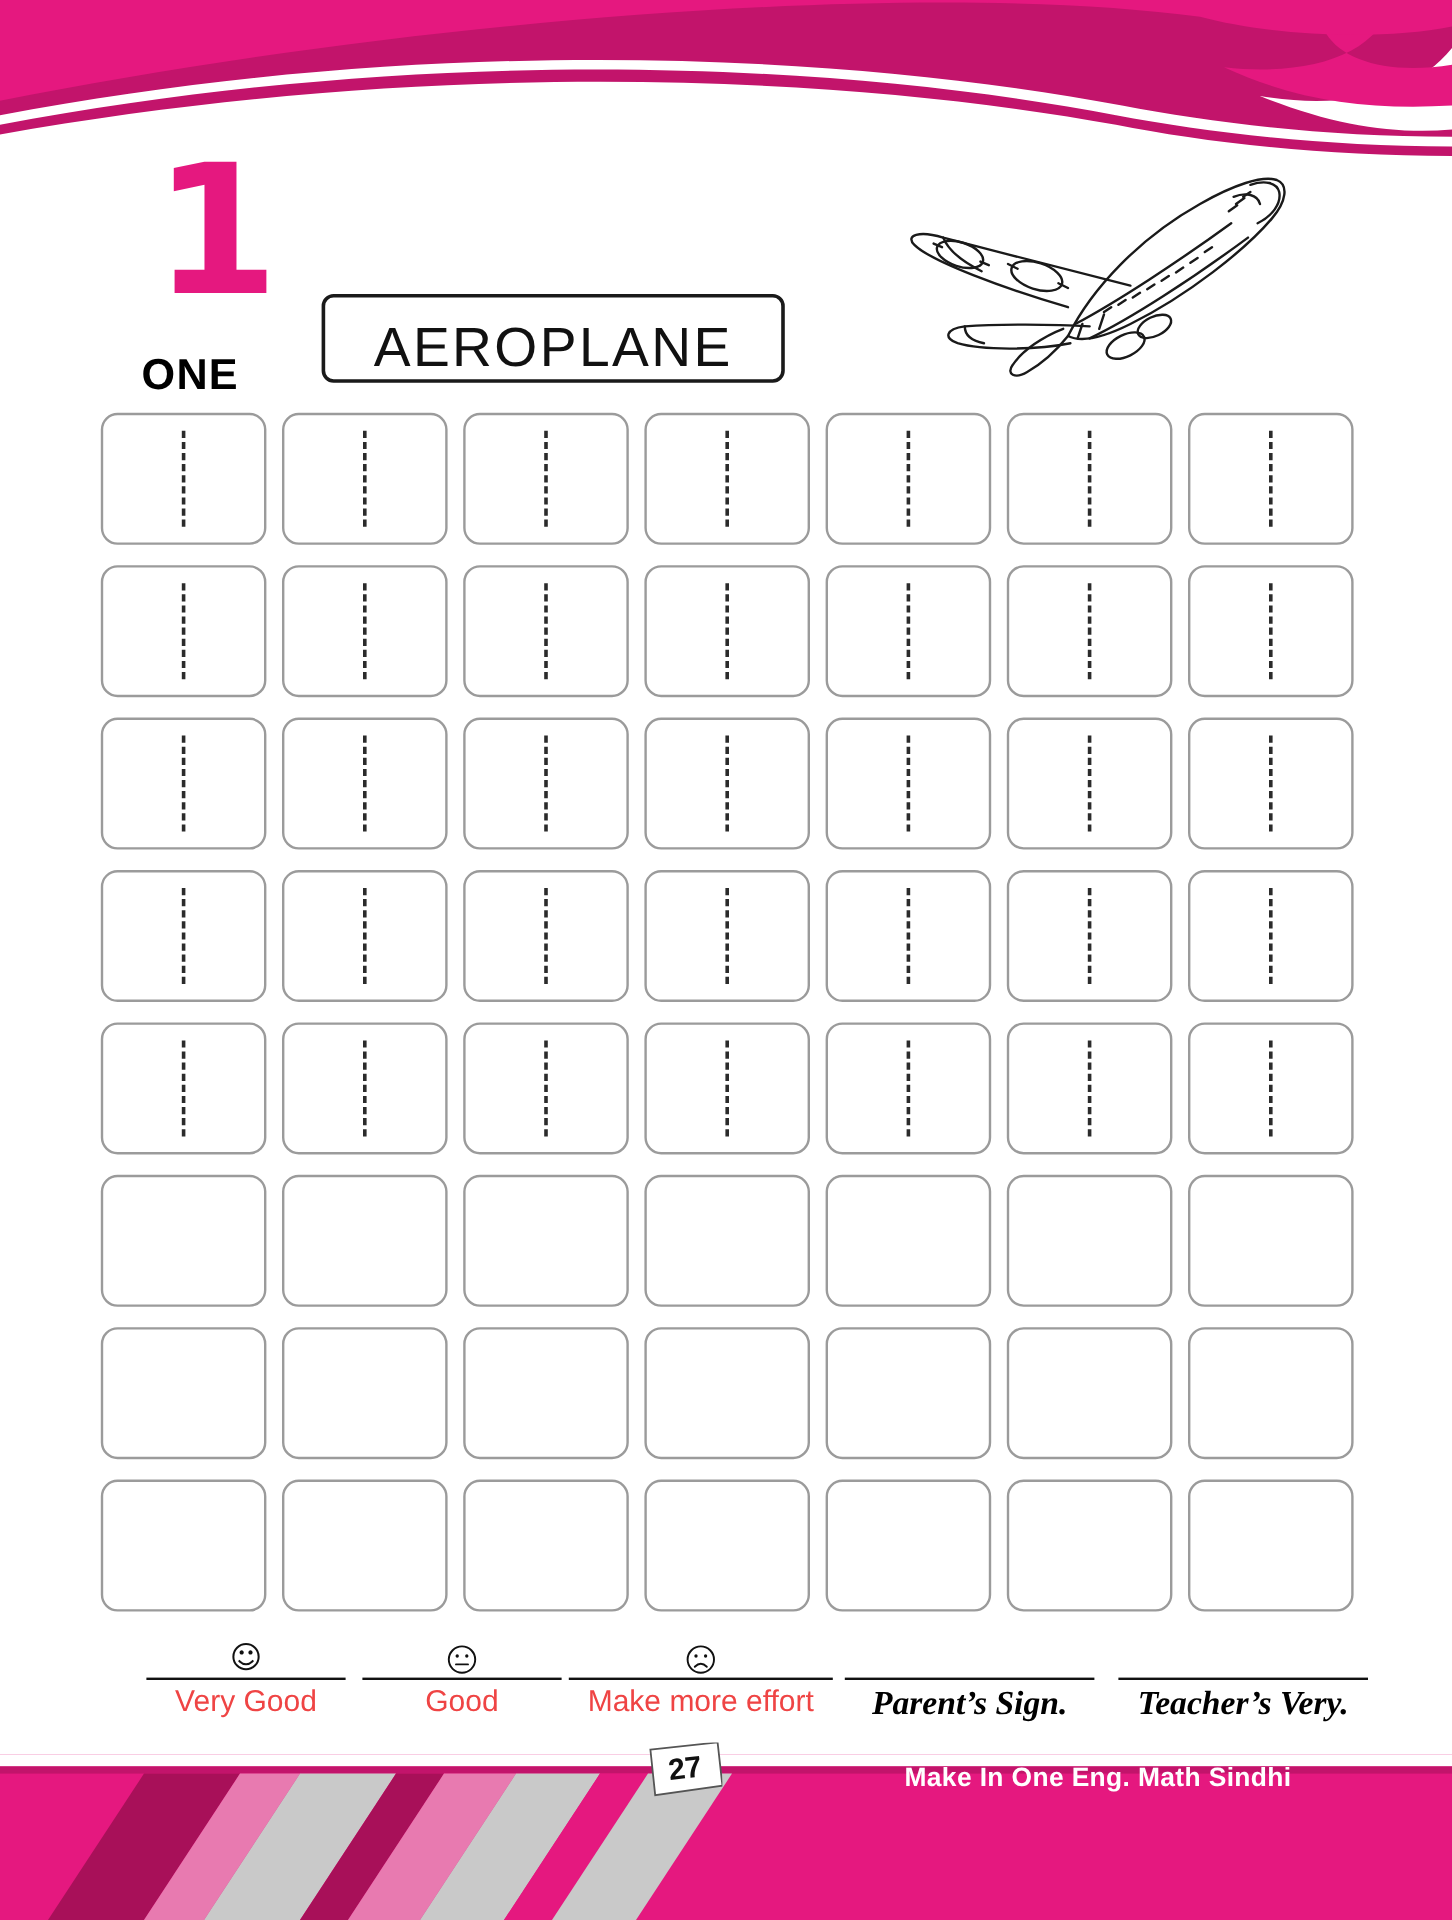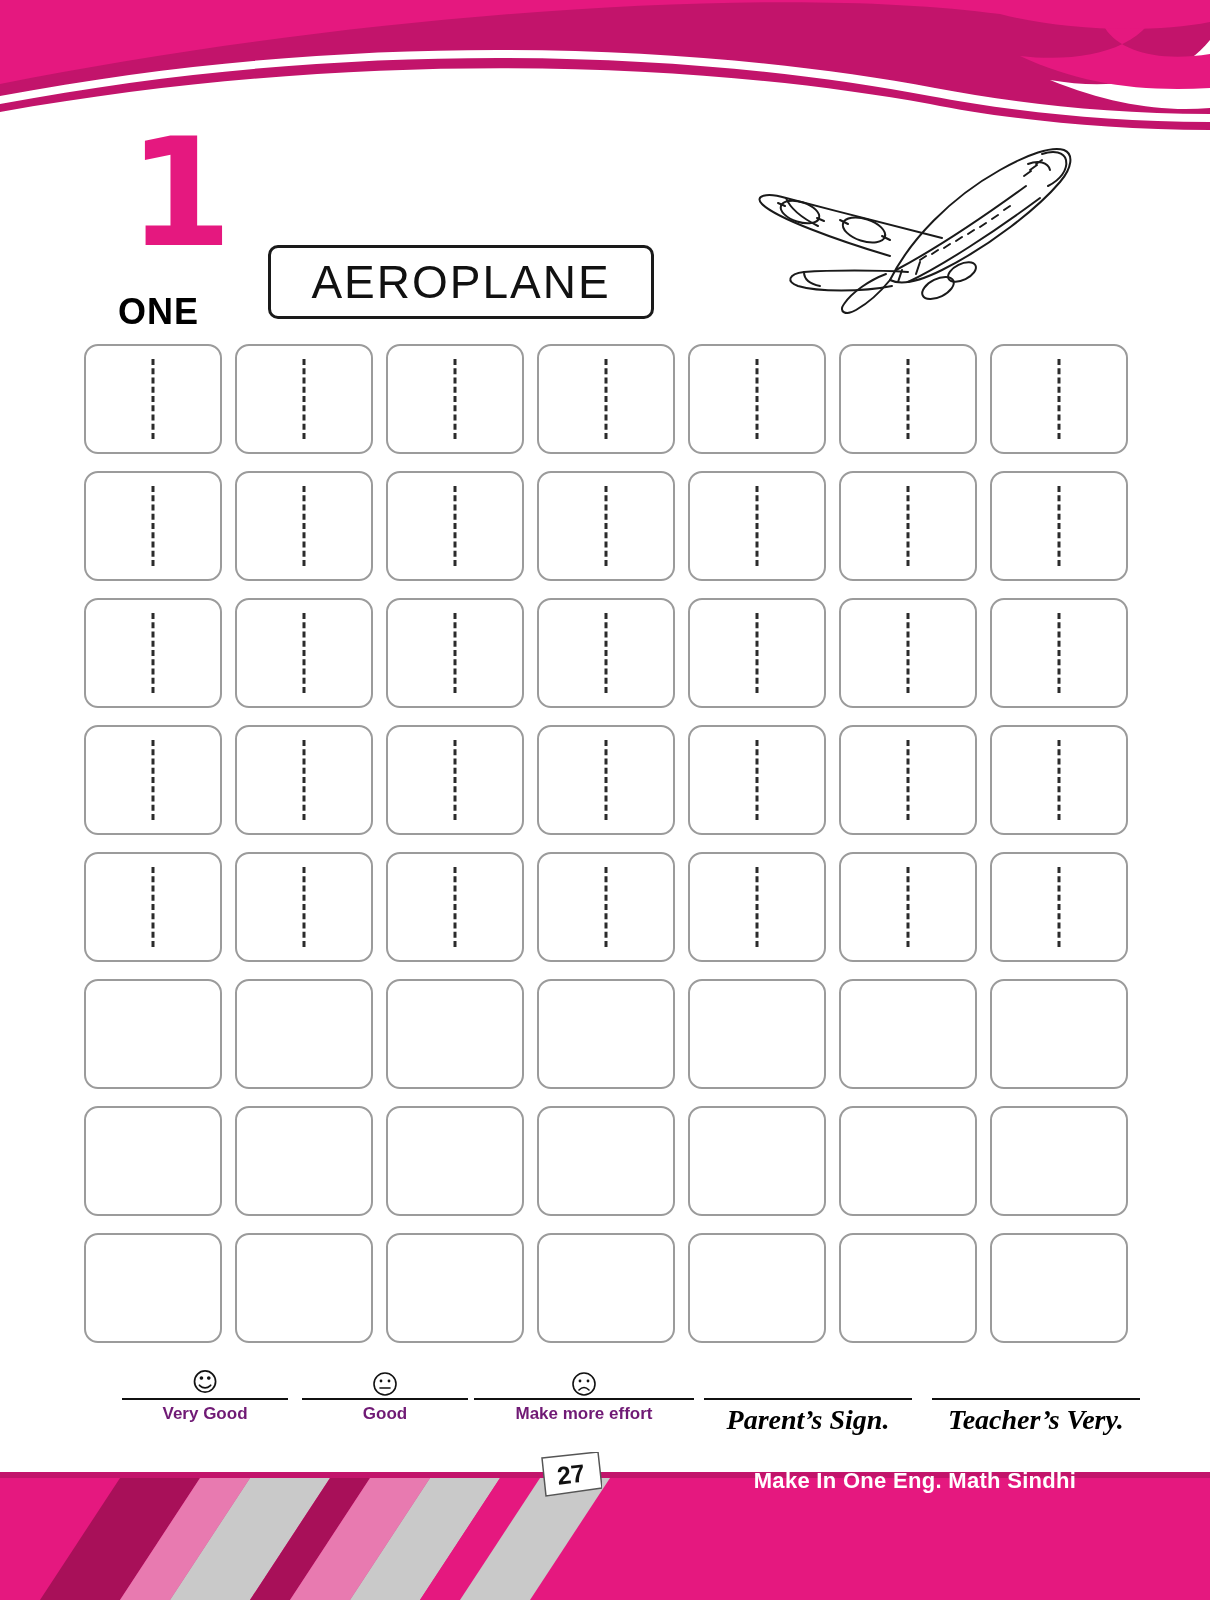--- a/index.html
+++ b/index.html
@@ -60,21 +60,21 @@
   }
   .word-box {
     position: absolute;
     left: 268px;
     top: 127px;
     width: 380px;
     height: 68px;
     border: 3px solid #1a1a1a;
     border-radius: 10px;
     display: flex;
-    align-items: center;
+    align-items: flex-end;
     justify-content: center;
   }
   .word-box span {
     font-size: 46px;
     letter-spacing: 2px;
     color: #111;
     font-family: "Liberation Sans", sans-serif;
   }
   .illustration {
     position: absolute;
@@ -130,23 +130,23 @@
     font-size: 26px;
     line-height: 28px;
     color: #111;
     font-family: "DejaVu Sans", sans-serif;
   }
   .rating-line {
     border-top: 2px solid #111;
     margin: 2px 0 4px 0;
   }
   .rating-label {
-    font-size: 17px;
-    font-weight: bold;
-    color: #701a75;
+    font-size: 25px;
+    font-weight: normal;
+    color: #ef4444;
   }
   .sign-label {
     font-size: 28px;
     font-weight: bold;
     font-style: italic;
     color: #000;
     font-family: "Liberation Serif", serif;
   }
 
   

